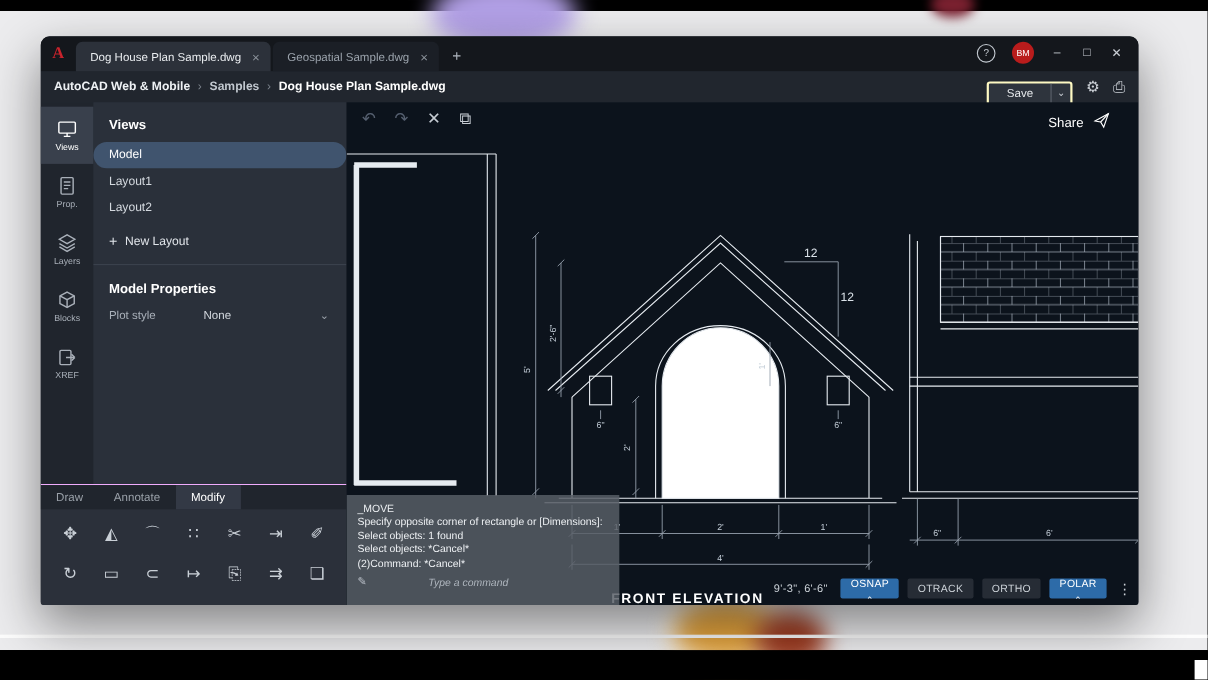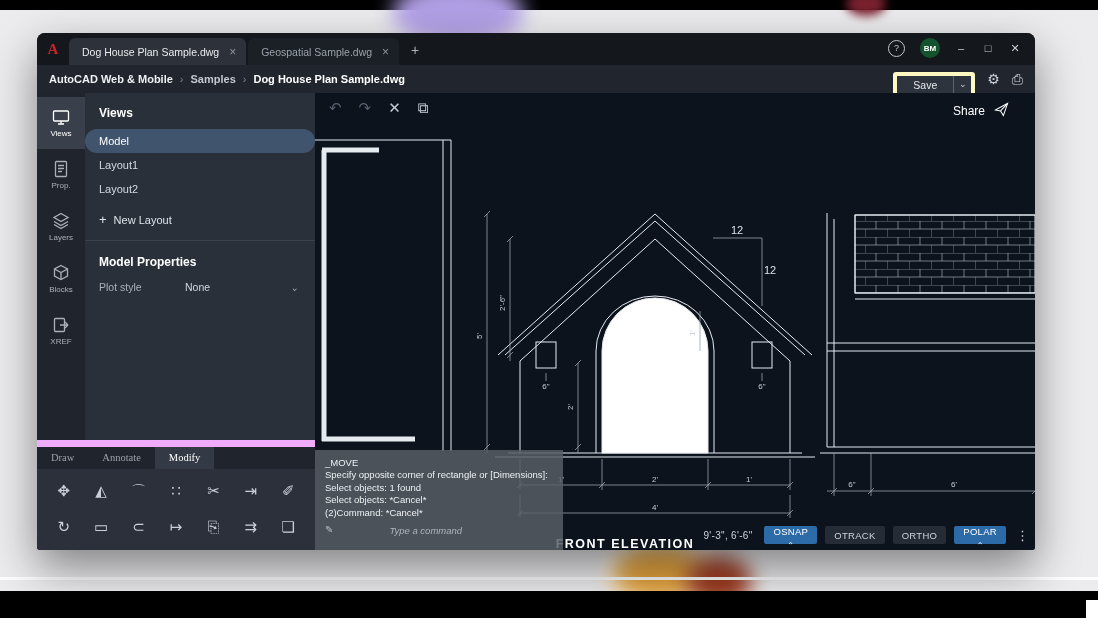--- a/index.html
+++ b/index.html
@@ -26,33 +26,33 @@
         color:#c8232c;font-weight:bold;font-size:15px;font-family:"Liberation Serif",serif;}
   .tab{height:27px;margin-top:5px;display:flex;align-items:center;gap:10px;padding:0 10px 0 13px;
        font-size:10.5px;border-radius:6px 6px 0 0;white-space:nowrap;}
   .tab.active{background:#2c313a;color:#e9ecef;}
   .tab.inactive{background:#1b1f26;color:#9aa2ab;margin-left:2px;}
   .tab-close{color:#8e959d;font-size:12px;line-height:10px;}
   .newtab{color:#aeb5bd;font-size:14px;margin:0 0 7px 12px;}
   .titlebar-right{margin-left:auto;display:flex;align-items:center;gap:15px;padding:0 14px 8px 0;align-self:center;margin-bottom:-6px;}
   .help-icon{width:15px;height:15px;border:1px solid #c3c9d0;border-radius:50%;color:#c3c9d0;
              font-size:9px;line-height:14px;text-align:center;}
-  .avatar{width:20px;height:20px;border-radius:50%;background:#14532d;color:#fff;font-size:8px;
-          font-weight:bold;display:flex;align-items:center;justify-content:center;text-align:right;}
+  .avatar{width:20px;height:20px;border-radius:50%;background:#b91c1c;color:#fff;font-size:8px;
+          font-weight:normal;display:flex;align-items:center;justify-content:center;text-align:right;}
   .winctl{color:#c9ced4;font-size:11px;width:12px;text-align:center;}
 
   
   .breadcrumb-bar{position:absolute;left:0;top:32px;width:100%;height:28px;background:#21262e;
                   display:flex;align-items:center;padding:0 12px;box-sizing:border-box;gap:7px;font-size:11px;}
   .crumb{color:#c2c8cf;font-weight:bold;}
   .crumb.first{color:#eef1f4;font-weight:bold;}
   .crumb.current{color:#fff;font-weight:bold;}
   .crumb-sep{color:#7d848d;font-size:11px;}
   .breadcrumb-right{margin-left:auto;display:flex;align-items:center;gap:12px;}
-  .save-btn{display:flex;border:4px solid #fef9c3;border-radius:3px;overflow:hidden;height:19px;
+  .save-btn{display:flex;border:2px solid #fef9c3;border-radius:3px;overflow:hidden;height:19px;
             font-size:10.5px;color:#e6e9ec;background:#2e343d;margin-top:12px;}
   .save-main{padding:0 16px;line-height:19px;}
   .save-caret{border-left:1px solid #5c636d;width:17px;text-align:center;line-height:17px;font-size:9px;color:#c7ccd2;}
   .bar-icon{color:#ccd1d7;font-size:14px;}
 
   
   .nav-rail{position:absolute;left:0;top:60px;width:48px;height:347px;background:#20252d;padding-top:4px;box-sizing:border-box;}
   .rail-item{height:52px;display:flex;flex-direction:column;align-items:center;justify-content:center;
              gap:3px;color:#a9b0b9;font-size:8px;}
   .rail-item.active{background:#39404c;color:#fff;}
@@ -66,21 +66,21 @@
   .new-layout{display:flex;align-items:center;gap:7px;padding:11px 14px;font-size:11px;color:#e0e4e9;}
   .new-layout .plus{font-size:13px;color:#e0e4e9;}
   .panel-divider{height:1px;background:#3a414c;margin:2px 0 0;}
   .props-title{font-size:12px;font-weight:bold;color:#fff;padding:14px 14px 12px;}
   .prop-row{display:flex;align-items:center;padding:0 16px 0 14px;font-size:10.5px;}
   .prop-label{width:86px;color:#a9b0b9;}
   .prop-select{flex:1;display:flex;align-items:center;justify-content:space-between;color:#d4d9df;}
   .prop-caret{color:#9aa1a9;font-size:10px;}
 
   
-  .tools-panel{position:absolute;left:0;top:407px;width:278px;height:110px;background:#2b303a;border-top:7px solid #f0abfc;font-family:Liberation Serif, serif;}
+  .tools-panel{position:absolute;left:0;top:407px;width:278px;height:110px;background:#2b303a;border-top:1px solid #f0abfc;}
   .tool-tabs{display:flex;height:22px;background:#20252d;font-size:10.5px;color:#9aa1a9;}
   .tool-tab{padding:0 14px;line-height:22px;}
   .tool-tab.active{background:#333945;color:#fff;}
   .tool-grid{display:grid;grid-template-columns:repeat(7,1fr);padding:10px 8px 0;row-gap:12px;justify-items:center;}
   .tool-btn{width:26px;height:24px;display:flex;align-items:center;justify-content:center;
             color:#c9cfd6;font-size:15px;}
 
   
   .canvas{position:absolute;left:278px;top:60px;width:720px;height:457px;background:#0c131c;overflow:hidden;}
   .canvas-toolbar{position:absolute;left:14px;top:6px;display:flex;gap:17px;align-items:center;z-index:3;}

